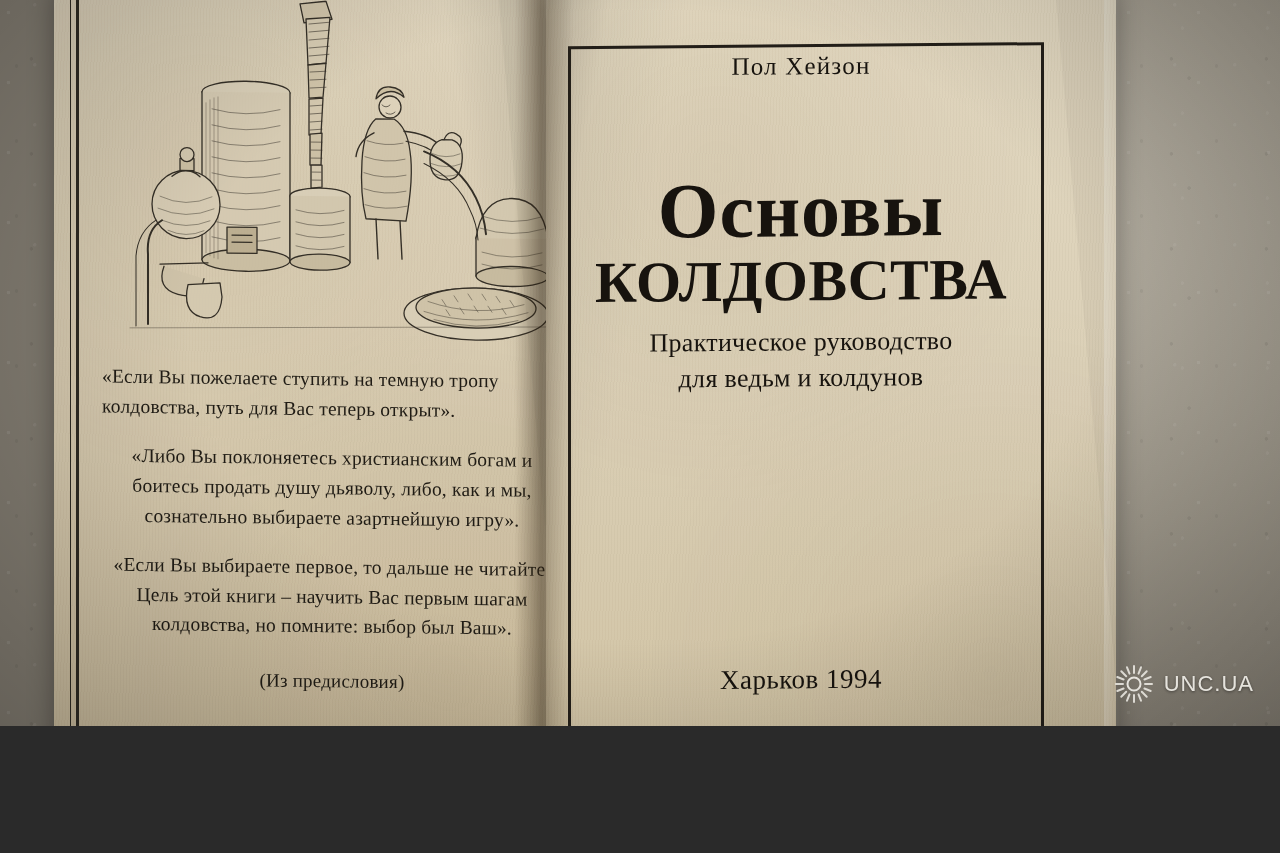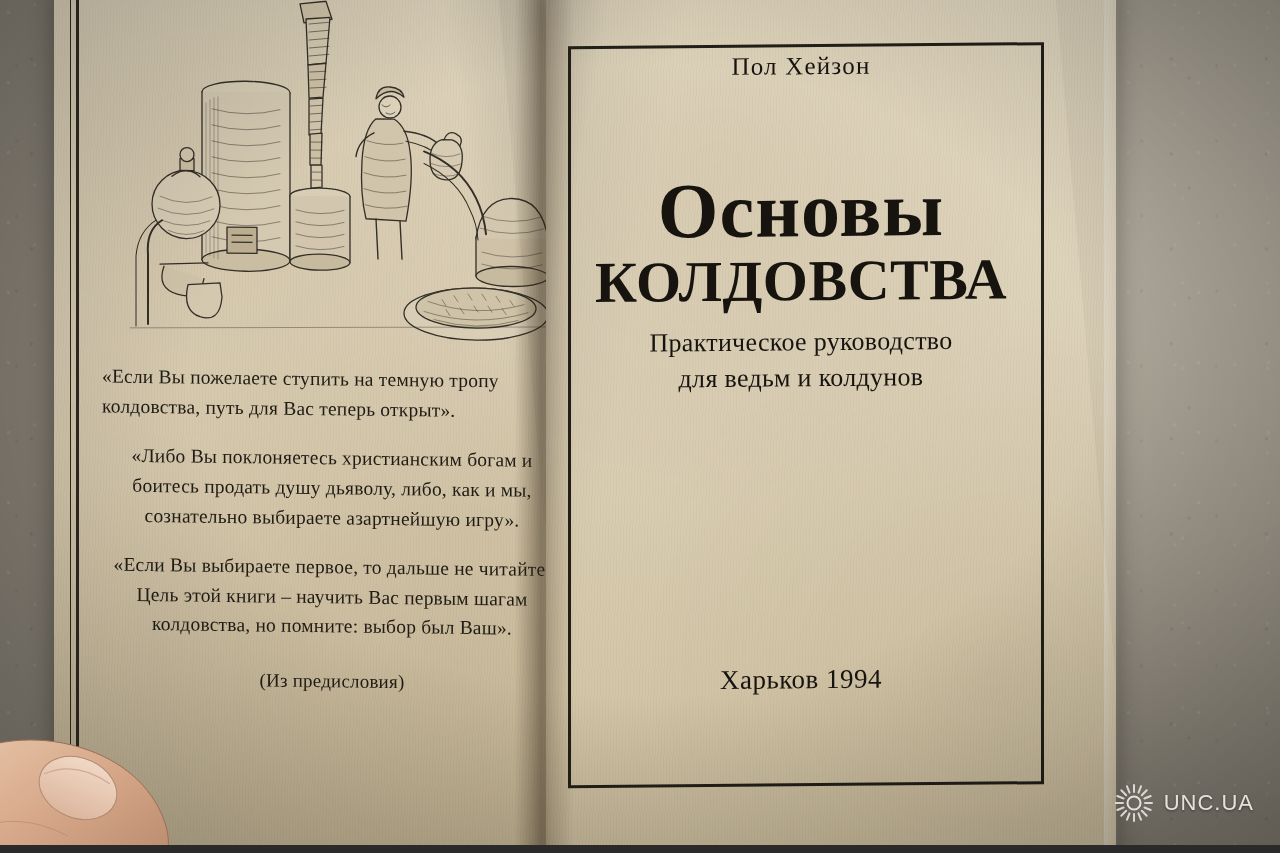--- a/index.html
+++ b/index.html
@@ -3,21 +3,21 @@
 <meta charset="utf-8">
 <style>
   html, body {
     margin: 0;
     padding: 0;
     background: #2a2a2a;
   }
   #scene {
     position: relative;
     width: 1280px;
-    height: 845px;
+    height: 726px;
     overflow: hidden;
     font-family: "Liberation Serif", serif;
     background: #7f1d1d;
   }
 
   
   .backdrop {
     position: absolute;
     inset: 0;
     background:

